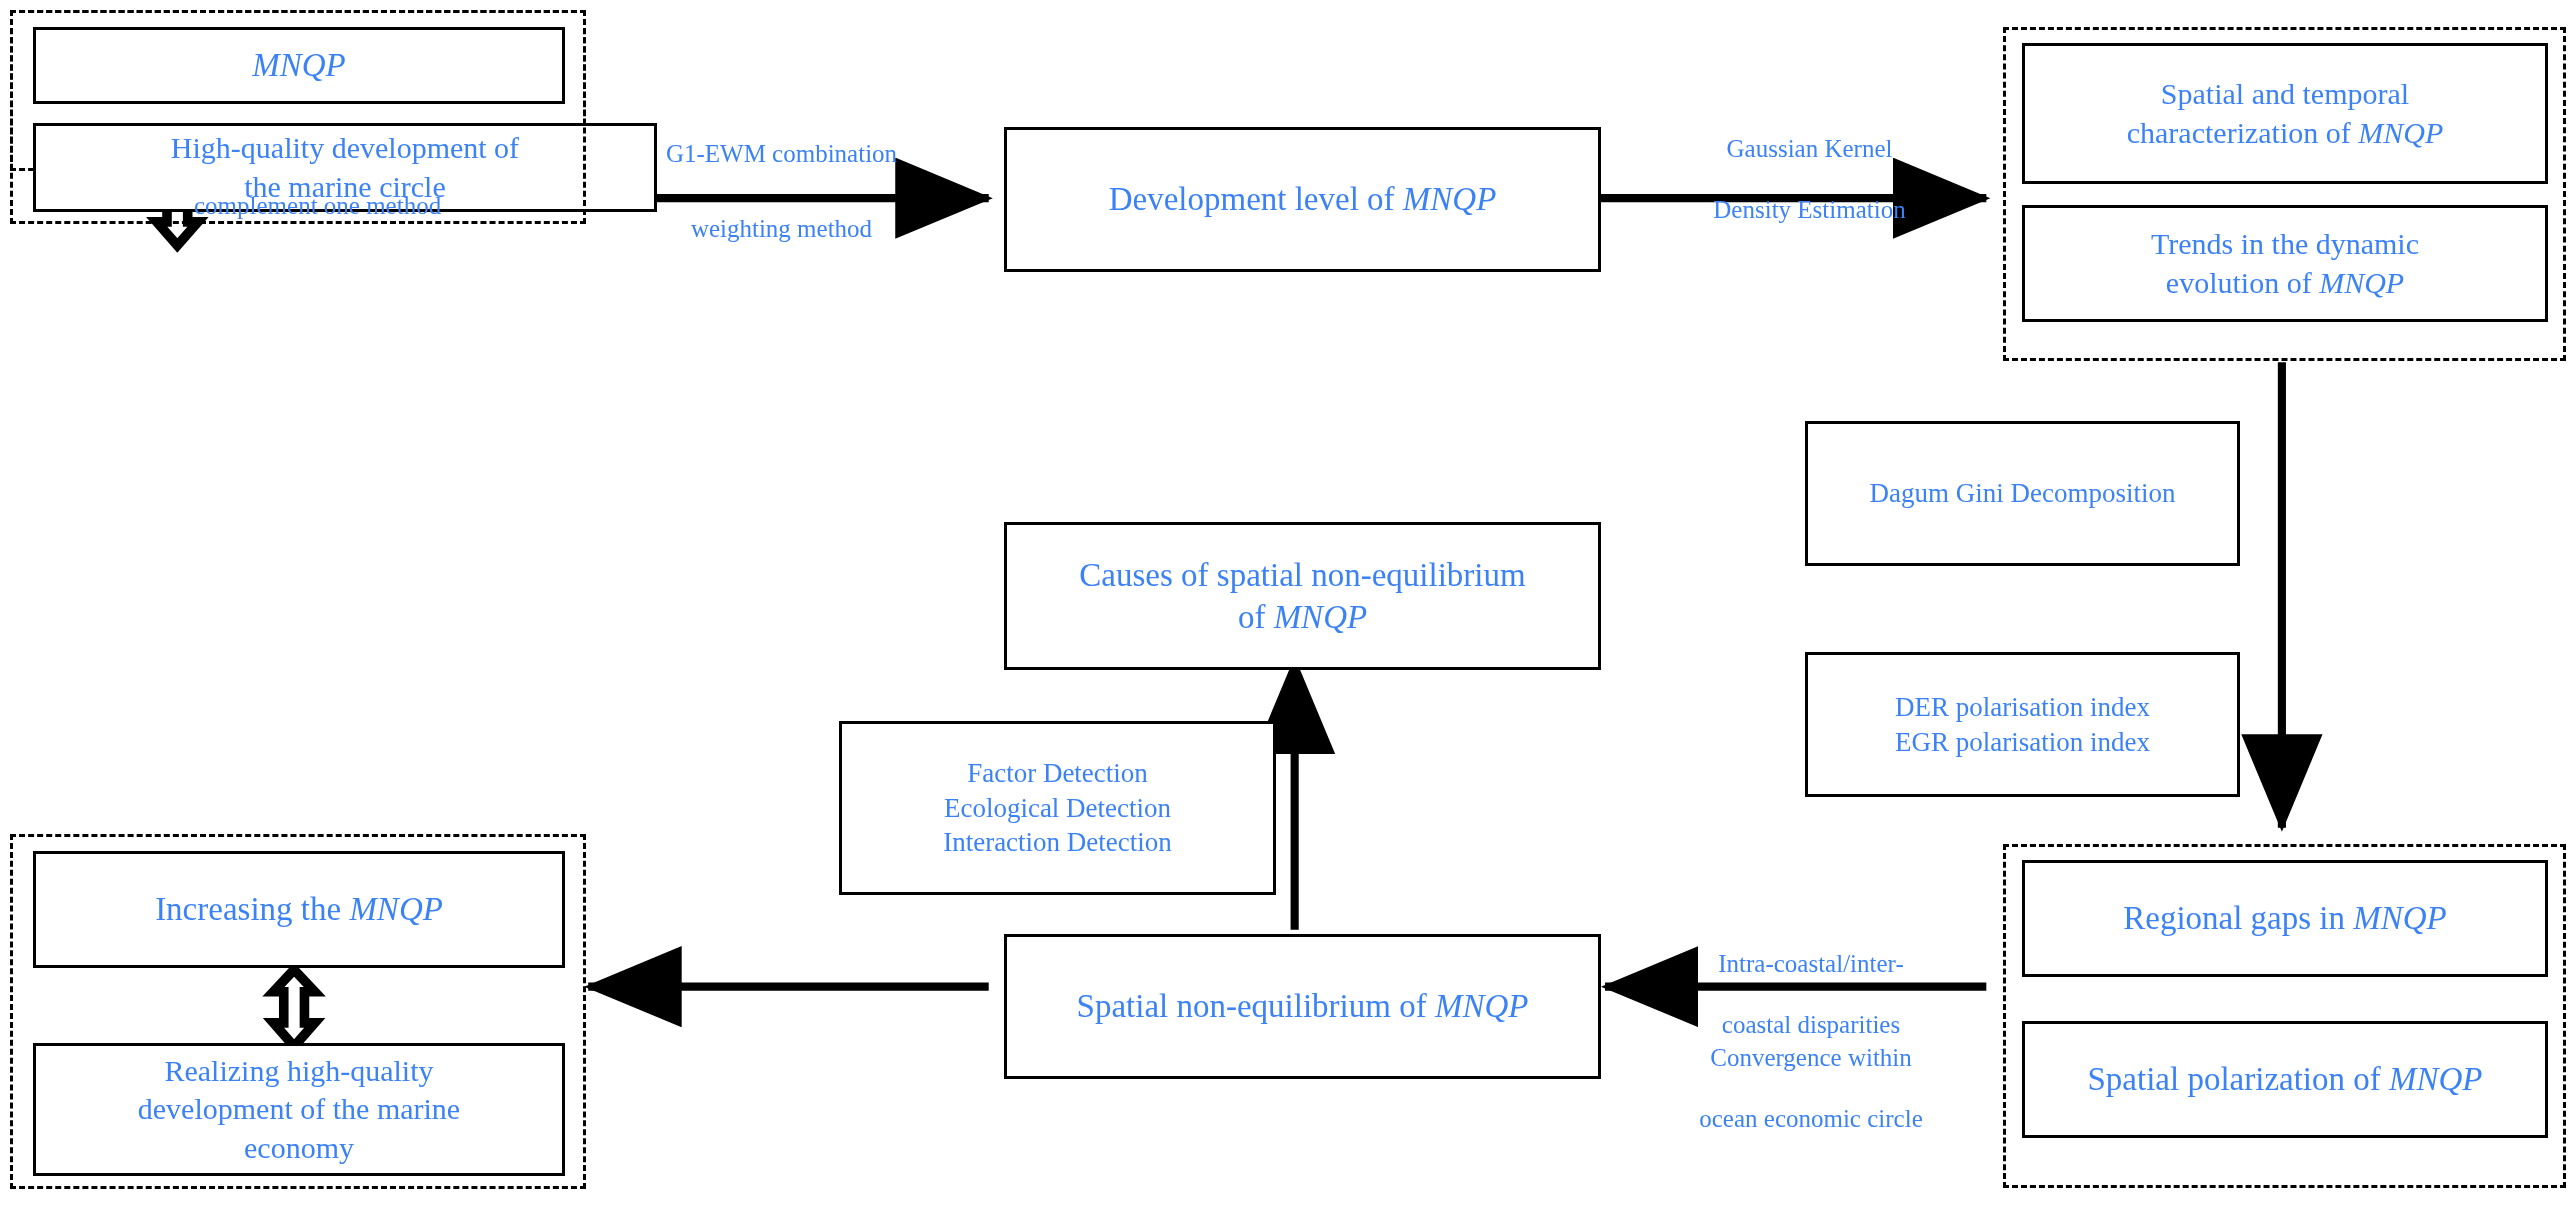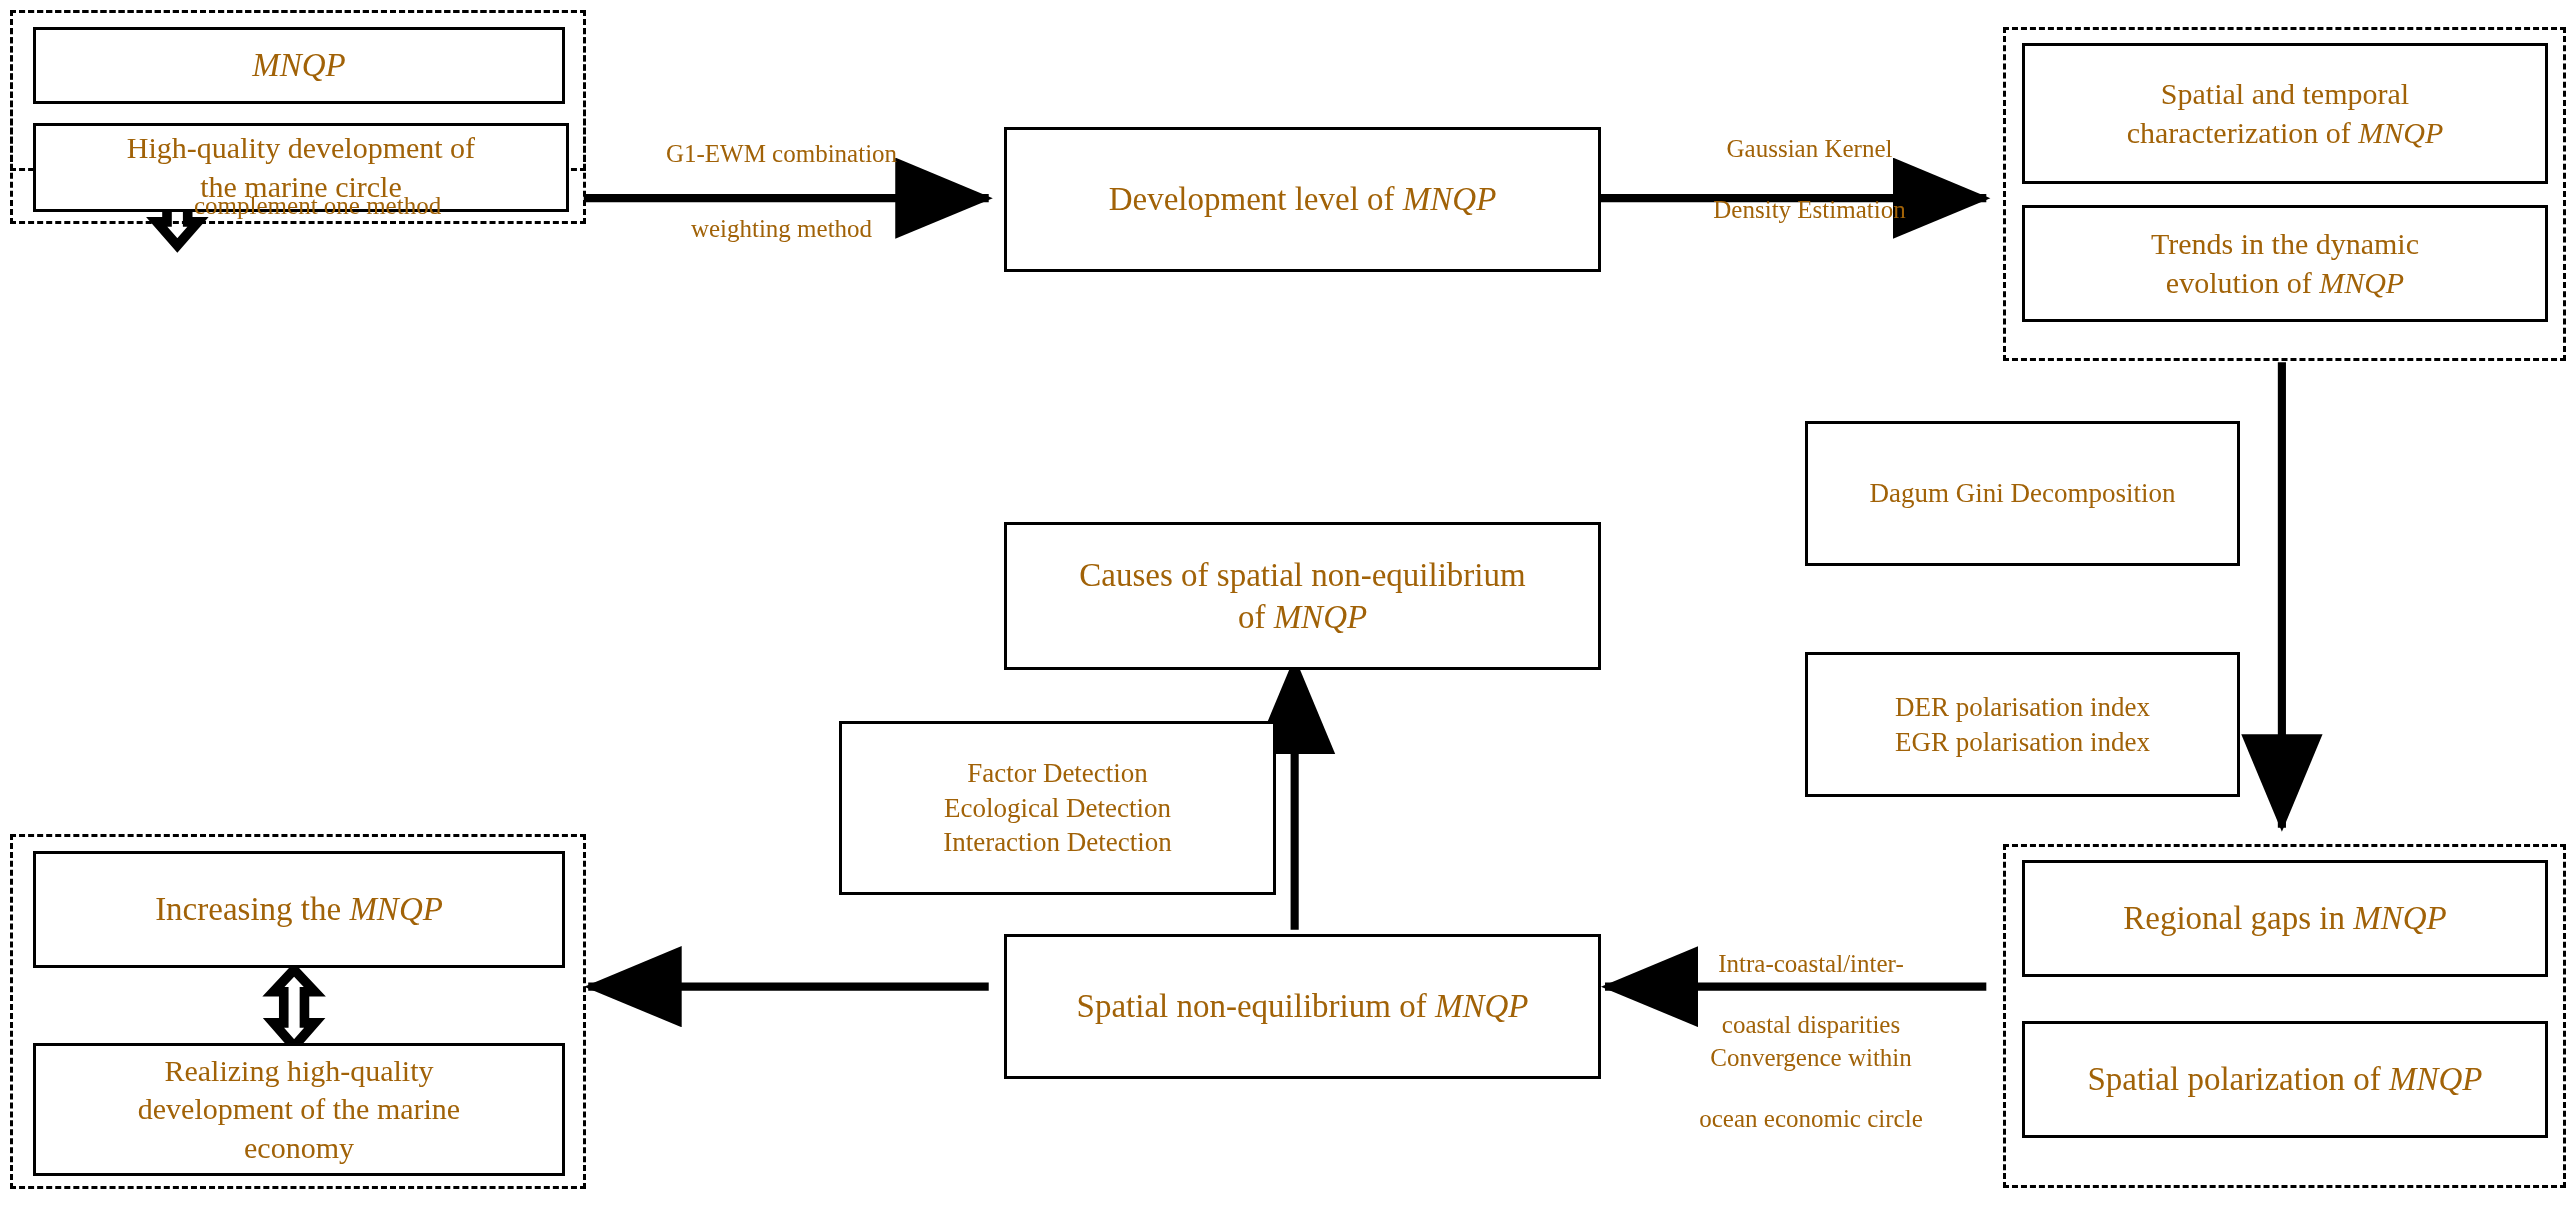--- a/index.html
+++ b/index.html
@@ -6,21 +6,21 @@
     margin: 0;
     padding: 0;
     background: #ffffff;
   }
   #canvas {
     position: relative;
     width: 2576px;
     height: 1207px;
     background: #ffffff;
     font-family: "Liberation Serif", "DejaVu Serif", serif;
-    color: #a16207;
+    color: #3b82f6;
     overflow: hidden;
     text-decoration: underline;
   }
   
   .group-dashed {
     position: absolute;
     border: 3px dashed #000000;
     box-sizing: border-box;
     background: transparent;
   }
@@ -105,21 +105,21 @@
                L 370 1384 L 384 1384 L 384 1342 L 370 1342 Z" fill="#ffffff" stroke="#000000" stroke-width="13" stroke-linejoin="miter"></path>
     </g>
   </svg>
 
   <div class="group-dashed" style="left:10.3px; top:10.3px; width:576px; height:161px;"></div>
 
   <div class="box" style="left:33px; top:27px; width:532px; height:77px;">
     <span class="txt f44 it">MNQP</span>
   </div>
 
-  <div class="box" style="left:33px; top:123px; width:536px; height:89px;">
+  <div class="box" style="left:33px; top:123px; width:624px; height:89px;">
     <span class="txt f40">
       <span>High-quality development of</span><br>
       <span>the marine circle</span>
     </span>
   </div>
 
   <div class="group-dashed" style="left:10.3px; top:10.3px; width:576px; height:214px;"></div>
 
   <div class="edge-label f34" style="left:194px; top:191px; width:318px; text-align:left;">complement one method</div>
 

